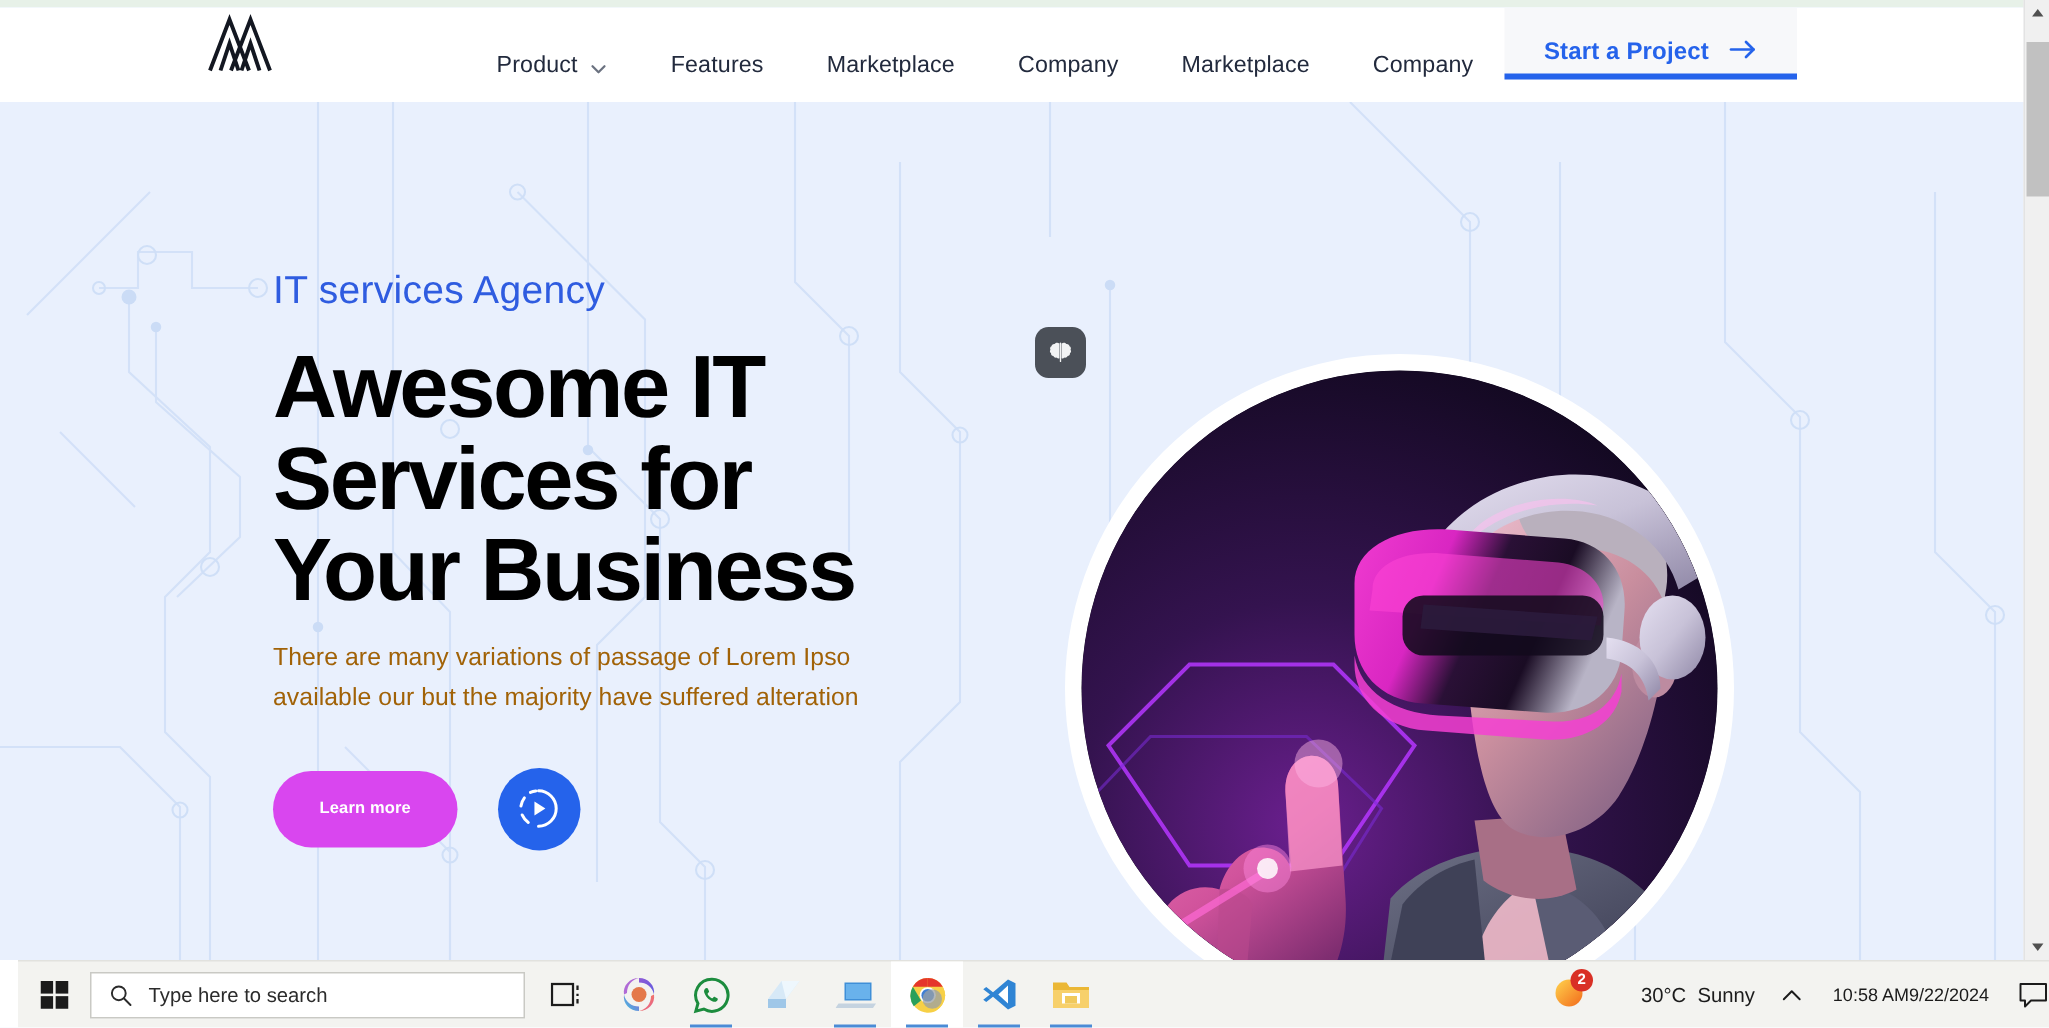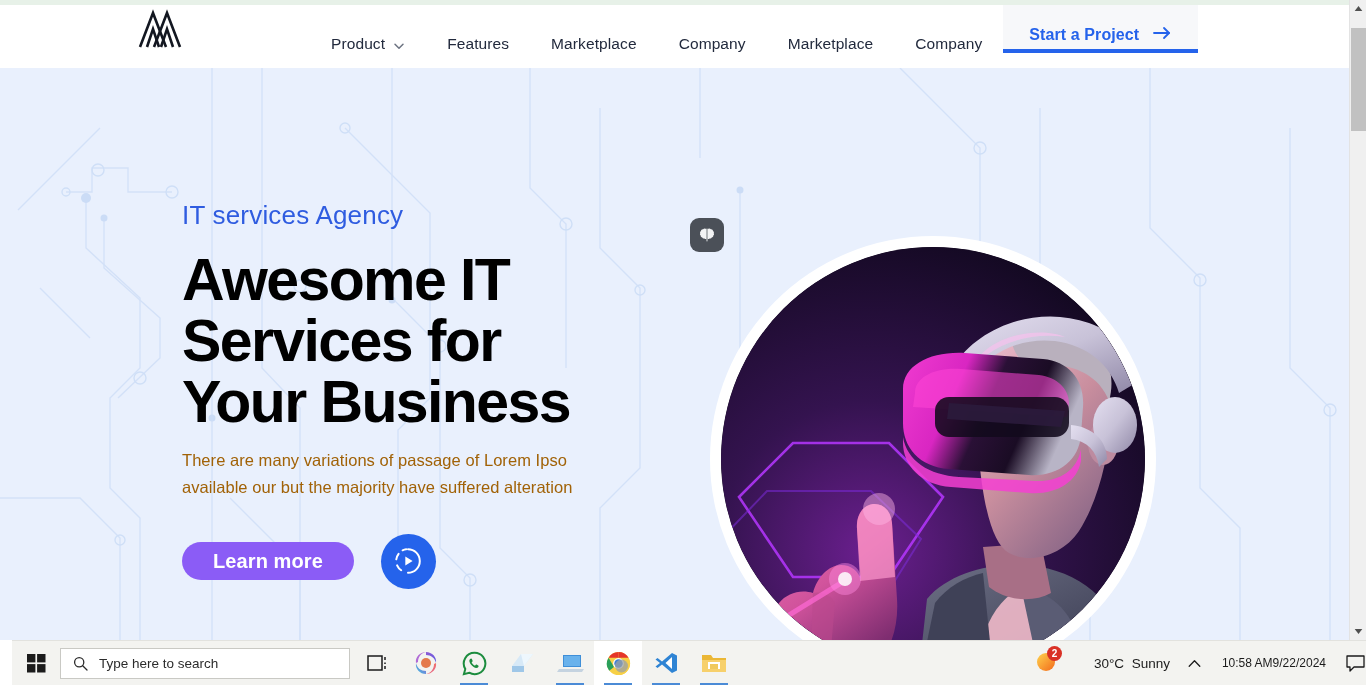--- a/index.html
+++ b/index.html
@@ -60,35 +60,35 @@
 
   
   #hero {
     position: absolute; top: 63px; left: 0; width: 1349px; height: 572px;
     background: #e9f0fd; overflow: hidden;
   }
   #circuit-bg { position: absolute; inset: 0; opacity: 1; }
 
   #hero-left { position: absolute; left: 182px; top: 112px; width: 520px; }
   #eyebrow {
-    font-size: 26px; color: #2f5ce0; letter-spacing: .2px; line-height: 1; margin-top: 22px;
+    font-size: 26px; color: #2f5ce0; letter-spacing: .2px; line-height: 1;
   }
   #hero-title {
     margin-top: 22px;
     font-size: 59px; font-weight: bold; color: #000000;
     line-height: 1.03; letter-spacing: -1.6px;
   }
   #hero-sub {
     margin-top: 15px;
     font-size: 16.5px; color: #a16207; line-height: 1.62; letter-spacing: .05px;
   }
   #hero-actions { margin-top: 33px; display: flex; align-items: center; gap: 27px; }
   #learn-more-btn {
-    background: #8b5cf6; color: #ffffff; border: none; border-radius: 999px;
-    padding: 0 31px; height: 38px; font-size: 20px; font-weight: bold;
+    background: #d946ef; color: #ffffff; border: none; border-radius: 999px;
+    padding: 0 31px; height: 51px; font-size: 11px; font-weight: bold;
     font-family: "Liberation Sans", sans-serif; cursor: pointer; letter-spacing: .1px;
   }
   #play-btn {
     width: 55px; height: 55px; border-radius: 50%; background: #2563eb;
     border: none; cursor: pointer; display: flex; align-items: center; justify-content: center;
   }
 
   
   #hero-visual { position: absolute; left: 690px; top: 88px; }
   #brain-badge {

